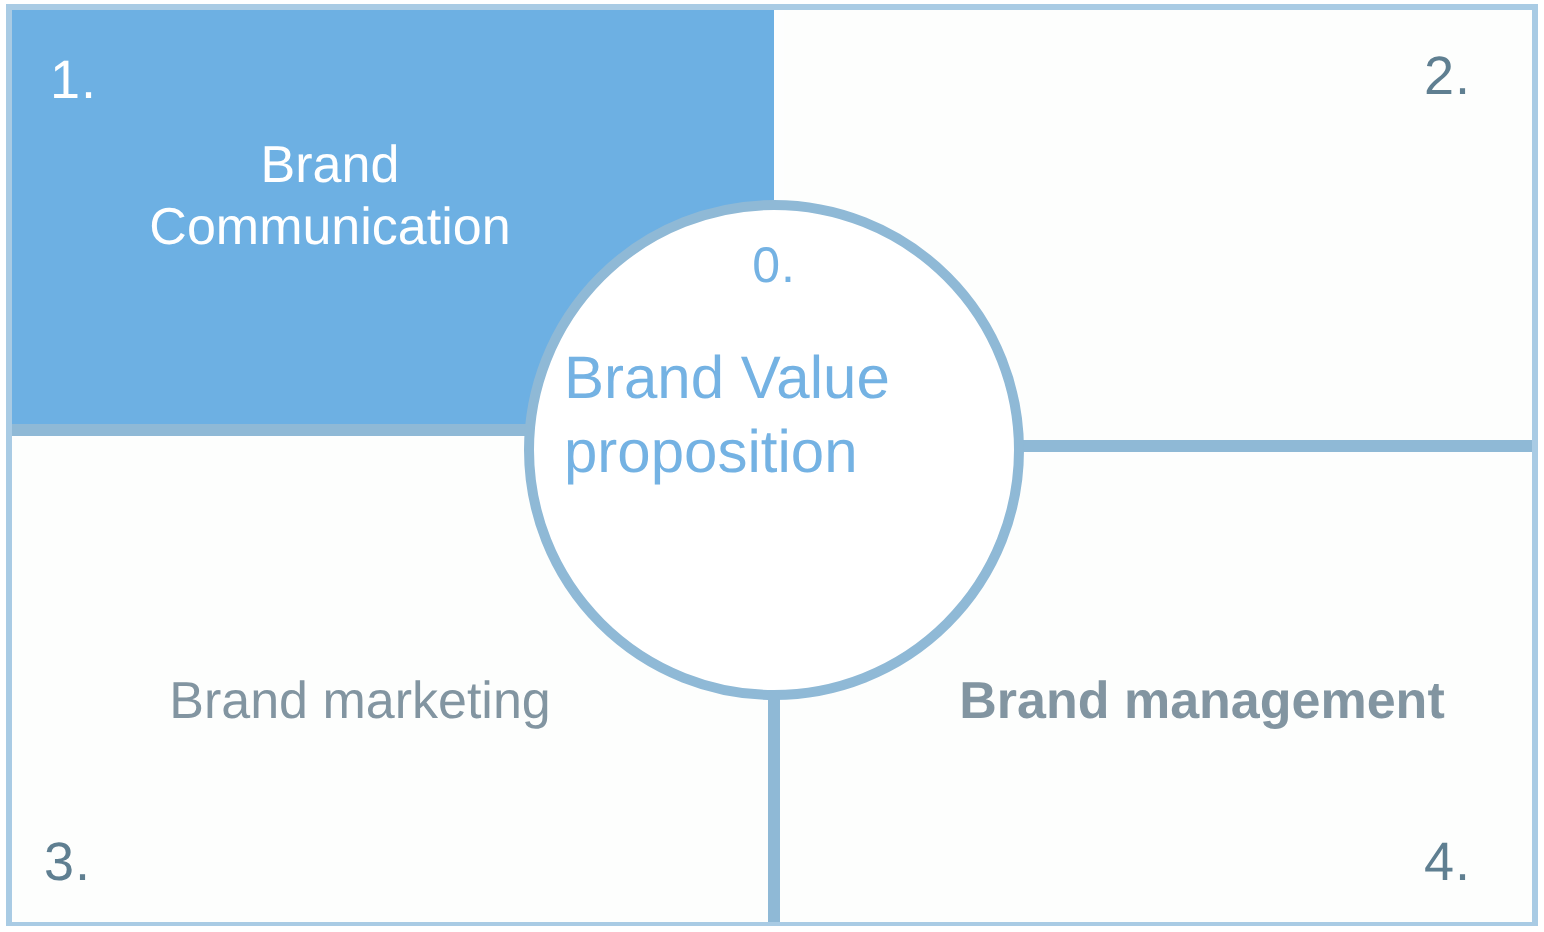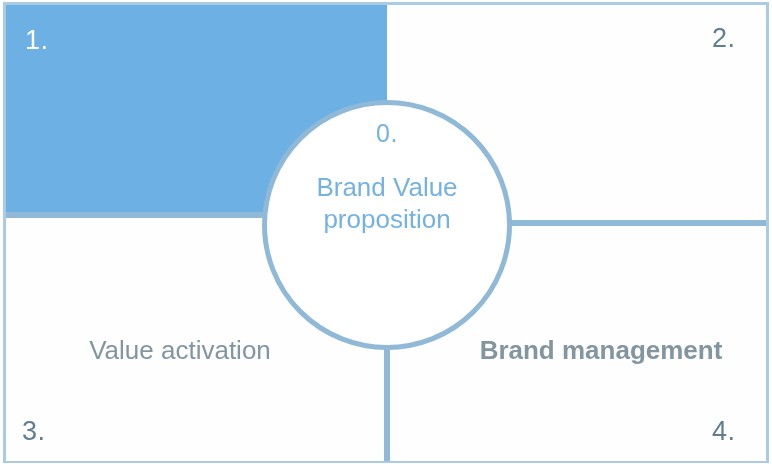--- a/index.html
+++ b/index.html
@@ -120,24 +120,23 @@
   .circle-index {
     margin-top: 16px;
     font-size: 25px;
     color: #74b2e3;
     line-height: 1;
     letter-spacing: 0.5px;
   }
 
   .circle-title {
     margin-top: 26px;
-    font-size: 26px;
+    font-size: 30px;
     color: #74b2e3;
     line-height: 1.22;
-    text-align: center;
     max-width: 210px;
   }
 
   
   .quad-index {
     position: absolute;
     font-size: 27px;
     line-height: 1;
     color: #5f7f91;
     letter-spacing: 0.5px;
@@ -217,21 +216,23 @@
 
   <div class="divider divider-left-h"></div>
   <div class="divider divider-right-h"></div>
   <div class="divider divider-bottom-v"></div>
 
   <div class="quad-index index-q1 on-blue">1.</div>
   <div class="quad-index index-q2">2.</div>
   <div class="quad-index index-q3">3.</div>
   <div class="quad-index index-q4">4.</div>
 
-  <div class="quad-label label-q3">Value activation</div>
+  <div class="quad-label label-q1 on-blue">Brand
+Communication</div>
+  <div class="quad-label label-q3">Brand marketing</div>
   <div class="quad-label label-q4">Brand management</div>
 
   <div class="center-circle">
     <div class="circle-index">0.</div>
     <div class="circle-title">Brand Value
 proposition</div>
   </div>
 
 </div>
 

